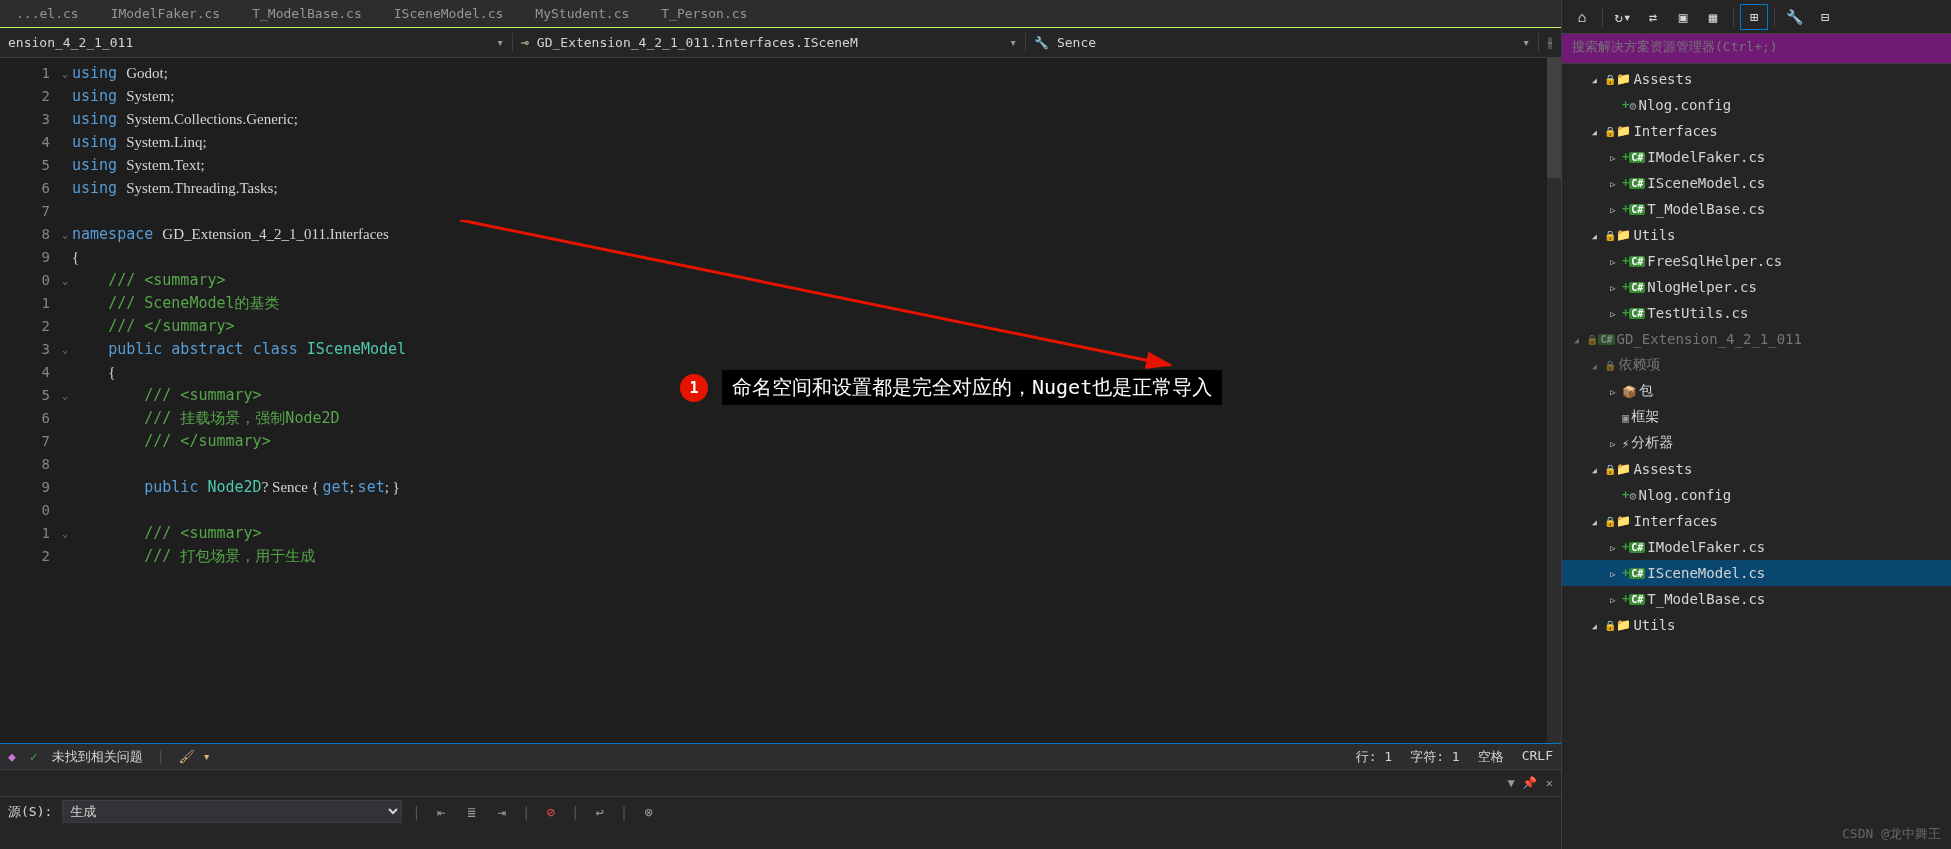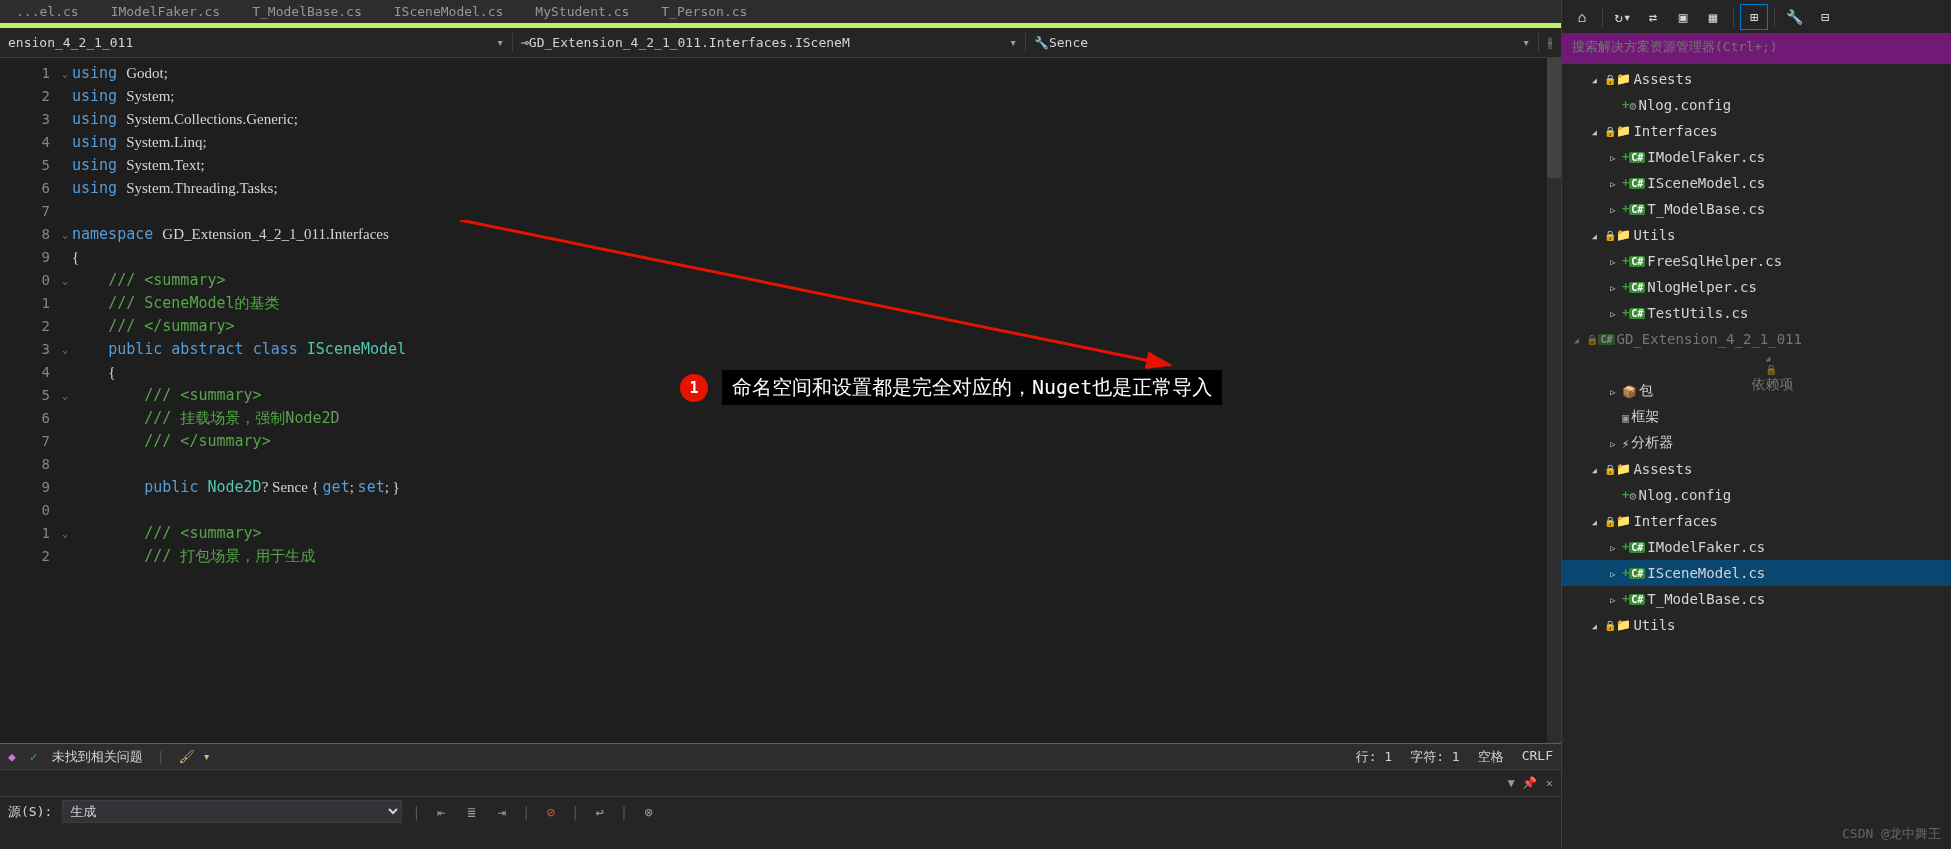--- a/index.html
+++ b/index.html
@@ -1,24 +1,24 @@
 <!DOCTYPE html>
 <html><head>
 <meta charset="utf-8">
 <style>
 * { margin: 0; padding: 0; box-sizing: border-box; font-family: Consolas, 'Microsoft YaHei', monospace; }
 body { background: #1e1e1e; color: #d4d4d4; font-size: 14px; overflow: hidden; width: 1951px; height: 849px; position: relative; }
 
 .main-layout { display: flex; height: 100%; }
 .editor-area { flex: 1; display: flex; flex-direction: column; background: #1e1e1e; }
-.tabs-bar { height: 28px; background: #2d2d30; display: flex; border-bottom: 5px solid #bef264; overflow: hidden; }
+.tabs-bar { height: 28px; background: #2d2d30; display: flex; align-items: center; border-bottom: 1px solid #bef264; overflow: hidden; }
 .tab { padding: 4px 16px; color: #969696; font-size: 13px; white-space: nowrap; }
 
 .nav-bar { height: 30px; background: #252526; display: flex; align-items: center; border-bottom: 1px solid #3e3e42; }
-.nav-dropdown { flex: 1; padding: 2px 8px; border-right: 1px solid #3e3e42; display: flex; align-items: center; gap: 0; color: #d4d4d4; font-size: 13px; overflow: hidden; white-space: nowrap; }
+.nav-dropdown { flex: 1; padding: 2px 8px; border-right: 1px solid #3e3e42; display: flex; align-items: center; gap: 8px; color: #d4d4d4; font-size: 13px; overflow: hidden; white-space: nowrap; }
 .nav-dropdown .chev { margin-left: auto; color: #999; }
 .nav-wrench::before { content: "🔧"; font-size: 12px; }
 .nav-plus { width: 22px; text-align: center; color: #999; cursor: pointer; }
 
 .code-area { flex: 1; display: flex; overflow: hidden; position: relative; }
 .gutter { width: 58px; background: #1e1e1e; text-align: right; padding-right: 8px; color: #858585; font-size: 14px; line-height: 23px; padding-top: 4px; }
 .fold-col { width: 14px; padding-top: 4px; line-height: 23px; color: #858585; font-size: 10px; }
 .fold-col div { height: 23px; display: flex; align-items: center; justify-content: center; }
 .code-content { flex: 1; padding-top: 4px; font-size: 15px; line-height: 23px; white-space: pre; }
 .code-content .line { height: 23px; }
@@ -285,21 +285,21 @@
           <span class="plus">+</span>
           <span class="ico-cs">C#</span>
           <span class="tree-label">TestUtils.cs</span>
         </div>
         <div class="tree-row dim" style="padding-left: 12px;">
           <span class="arrow down"></span>
           <span class="lock"></span>
           <span class="ico-cs">C#</span>
           <span class="tree-label">GD_Extension_4_2_1_011</span>
         </div>
-        <div class="tree-row dim" style="padding-left: 30px; flex-direction: column;">
+        <div class="tree-row dim" style="padding-left: 30px;">
           <span class="arrow down"></span>
           <span class="lock"></span>
           <span class="tree-label">依赖项</span>
         </div>
         <div class="tree-row" style="padding-left: 48px;">
           <span class="arrow right"></span>
           <span class="ico-pkg"></span>
           <span class="tree-label">包</span>
         </div>
         <div class="tree-row" style="padding-left: 48px;">

